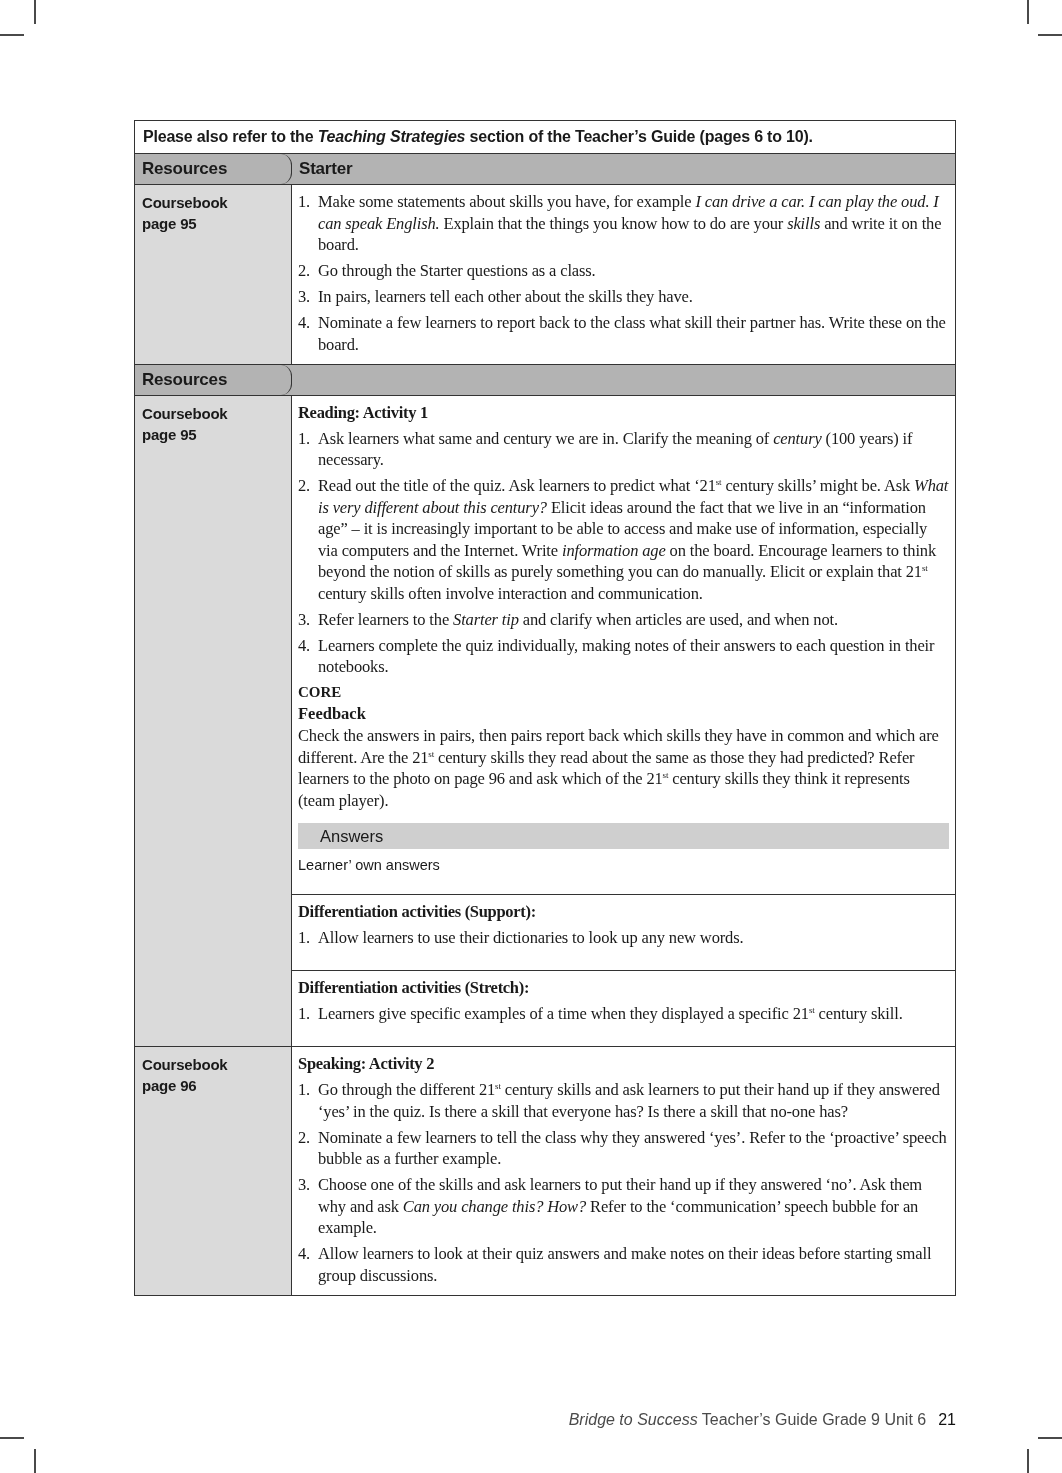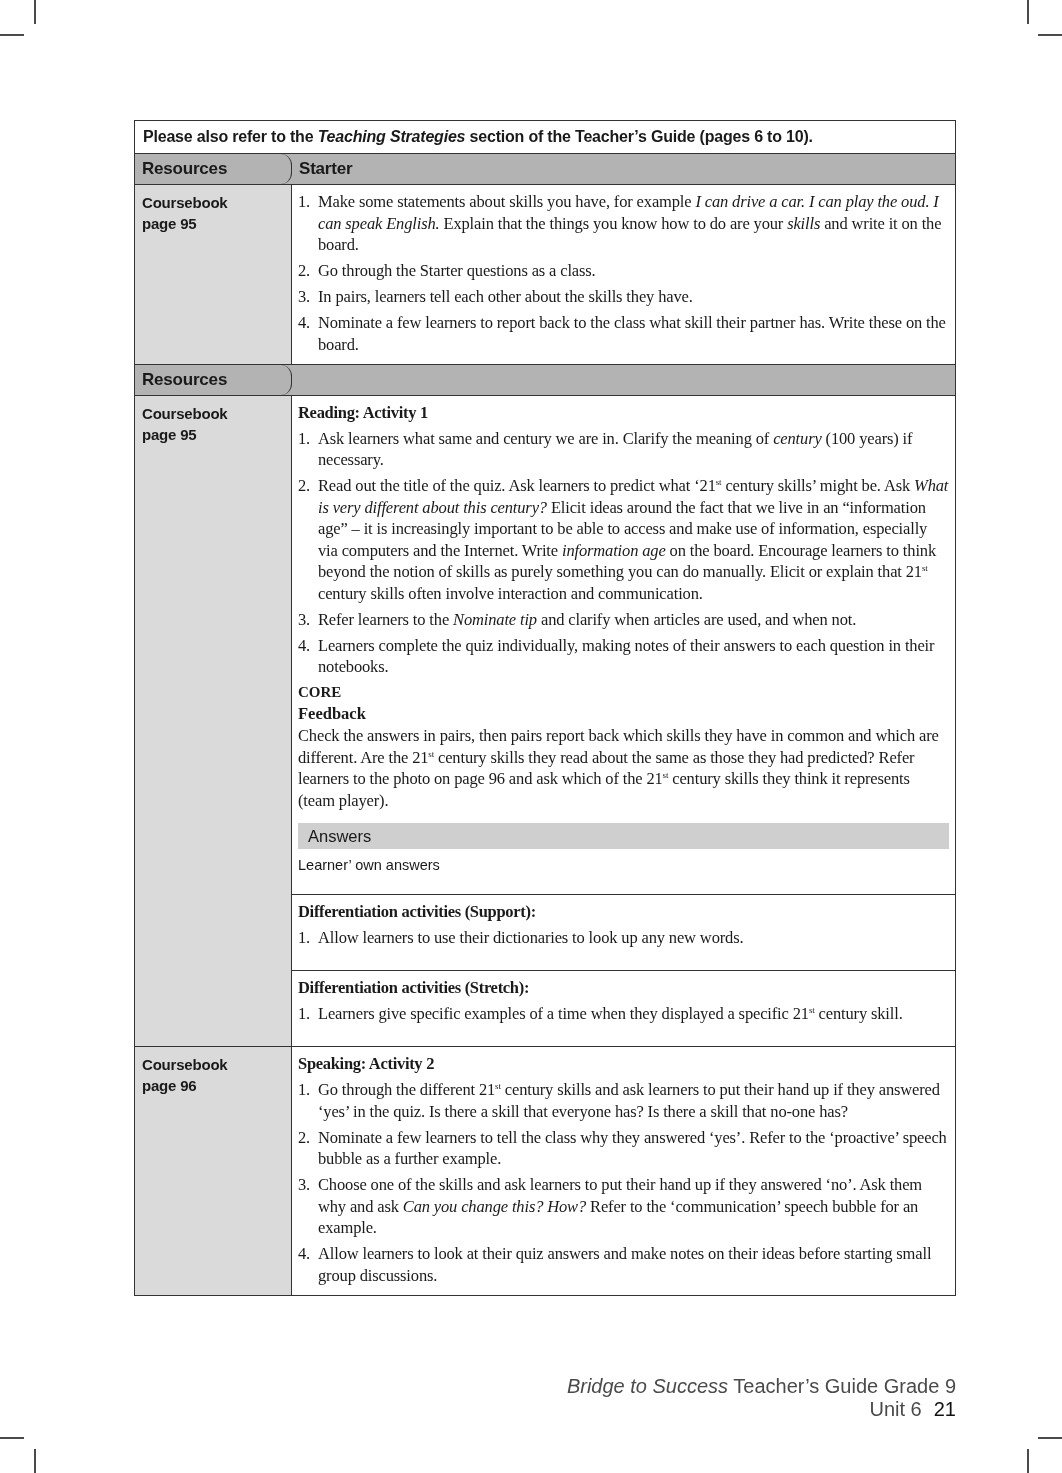--- a/index.html
+++ b/index.html
@@ -49,33 +49,33 @@
     }
     ol.items li .num { position: absolute; left: 0; top: 0; }
     .sec-h { font-weight: bold; font-size: 16.5px; line-height: 21px; margin-bottom: 5px; letter-spacing: -0.3px; }
     .core { font-weight: bold; font-size: 15px; line-height: 21px; }
     .fb-h { font-weight: bold; font-size: 16.5px; line-height: 22px; }
     .fb-text { font-size: 16.5px; line-height: 21.5px; letter-spacing: -0.15px; }
     i, em { font-style: italic; }
     sup { font-size: 9px; vertical-align: 6px; line-height: 0; }
 
     .answers-bar {
-      margin: 12px 0 0 0; background: #cfcfcf; padding: 2px 10px;
+      margin: 12px 0 0 0; background: #cfcfcf; padding: 2px 22px;
       font-family: "Liberation Sans", sans-serif; font-size: 16.5px; line-height: 22px;
     }
     .answers-text {
       font-family: "Liberation Sans", sans-serif; font-size: 14.5px; line-height: 20px; padding: 6px 0 4px 0;
     }
     .sub-block { border-top: 1.5px solid #333; padding: 6px 6px 2px 6px; margin: 15px -6px; }
     .main-split { padding: 0; }
     .main-split .inner { padding: 6px 6px 0 6px; }
 
     .footer {
-      position: absolute; left: 560px; top: 1375px; width: 396px; text-align: right;
-      font-family: "Liberation Sans", sans-serif; font-size: 20px; color: #4a4a4a;
+      position: absolute; left: 560px; top: 1411px; width: 396px; text-align: right;
+      font-family: "Liberation Sans", sans-serif; font-size: 16px; color: #4a4a4a;
     }
     .footer i { font-style: italic; }
     .footer .pg { color: #111; margin-left: 12px; }
   </style>
 </head>
 <body>
 
 <div class="crop v" style="left:34px; top:0;"></div>
 <div class="crop h" style="left:0; top:34px;"></div>
 <div class="crop v" style="left:1027px; top:0;"></div>
@@ -117,21 +117,21 @@
     <div class="col-res res-cell">
       <div>Coursebook</div>
       <div>page 95</div>
     </div>
     <div class="col-main main-split">
       <div class="inner">
         <div class="sec-h">Reading: Activity 1</div>
         <ol class="items">
             <li><span class="num">1.</span><span>Ask learners what same and century we are in. Clarify the meaning of </span><i>century</i><span> (100 years) if necessary.</span></li>
             <li><span class="num">2.</span><span>Read out the title of the quiz. Ask learners to predict what ‘21</span><sup>st</sup><span> century skills’ might be. Ask </span><i>What is very different about this century?</i><span> Elicit ideas around the fact that we live in an “information age” – it is increasingly important to be able to access and make use of information, especially via computers and the Internet. Write </span><i>information age</i><span> on the board. Encourage learners to think beyond the notion of skills as purely something you can do manually. Elicit or explain that 21</span><sup>st</sup><span> century skills often involve interaction and communication.</span></li>
-            <li><span class="num">3.</span><span>Refer learners to the </span><i>Nominate tip</i><span> and clarify when articles are used, and when not.</span></li>
+            <li><span class="num">3.</span><span>Refer learners to the </span><i>Starter tip</i><span> and clarify when articles are used, and when not.</span></li>
             <li><span class="num">4.</span><span>Learners complete the quiz individually, making notes of their answers to each question in their notebooks.</span></li>
           </ol>
         <div class="core">CORE</div>
         <div class="fb-h">Feedback</div>
         <div class="fb-text"><span>Check the answers in pairs, then pairs report back which skills they have in common and which are different. Are the 21</span><sup>st</sup><span> century skills they read about the same as those they had predicted? Refer learners to the photo on page 96 and ask which of the 21</span><sup>st</sup><span> century skills they think it represents (team player).</span></div>
         <div class="answers-bar">Answers</div>
         <div class="answers-text">Learner’ own answers</div>
         <div class="sub-block">
           <div class="sec-h">Differentiation activities (Support):</div>
           <ol class="items">

